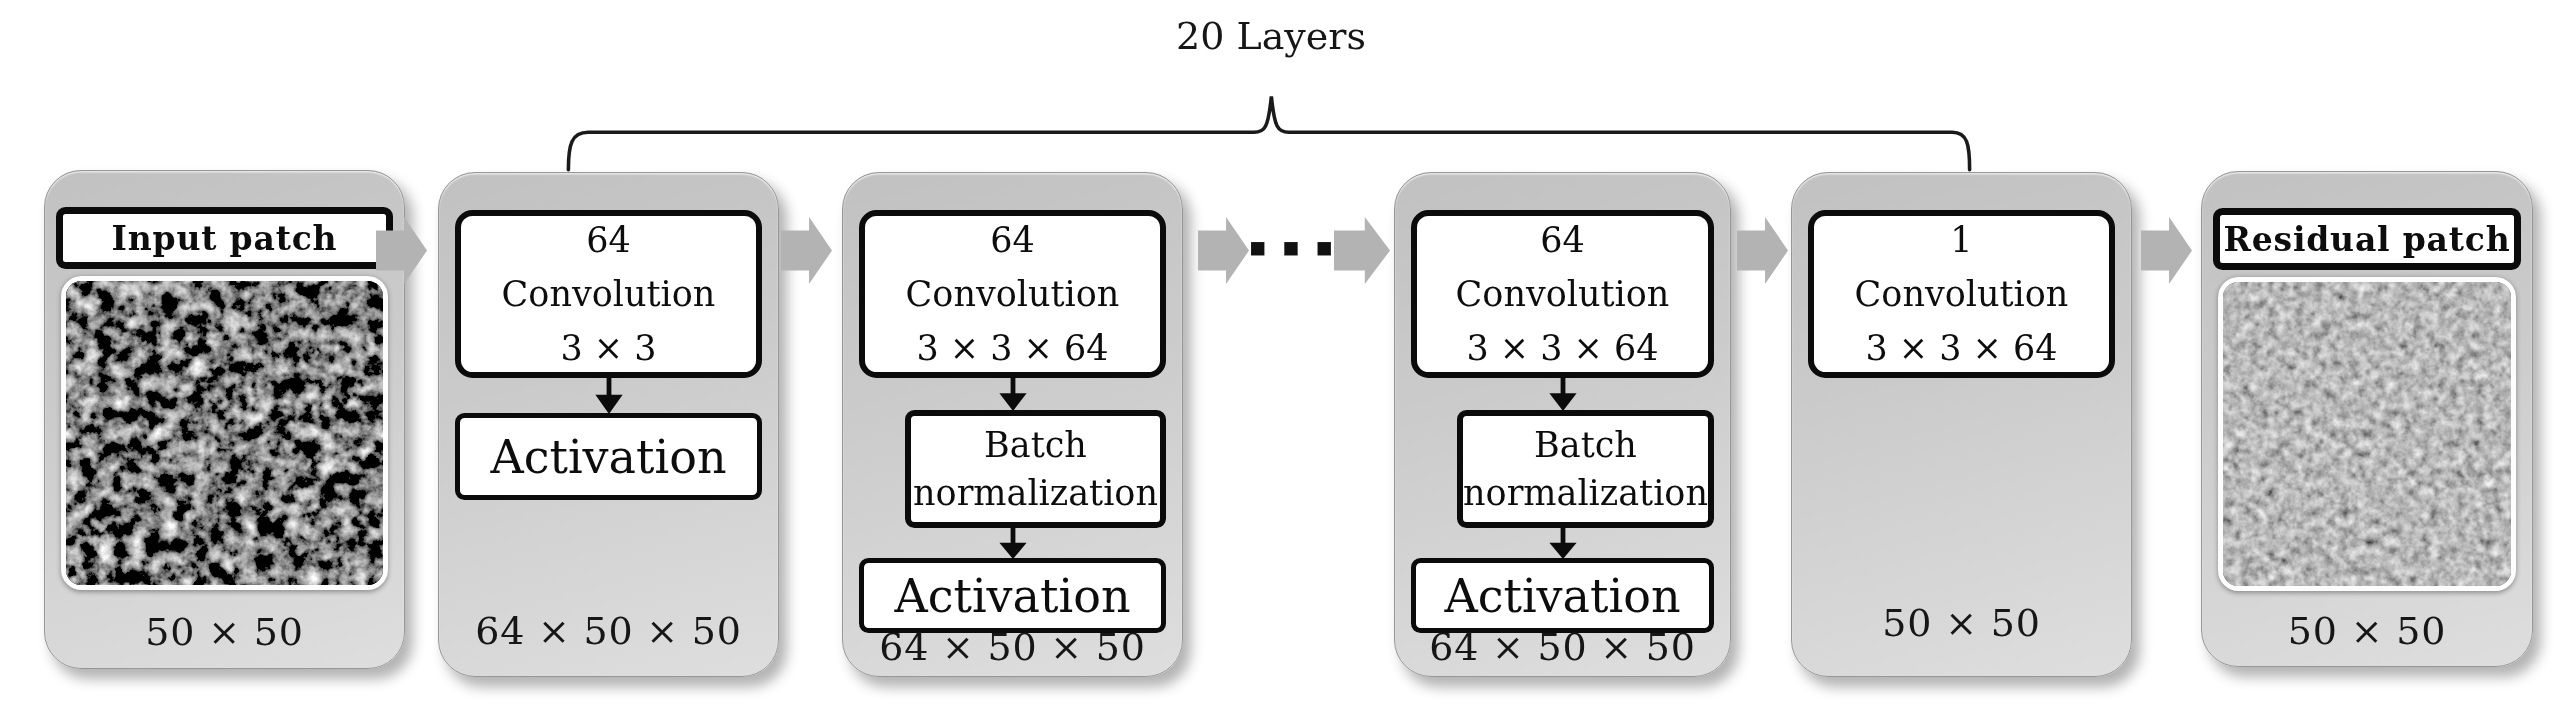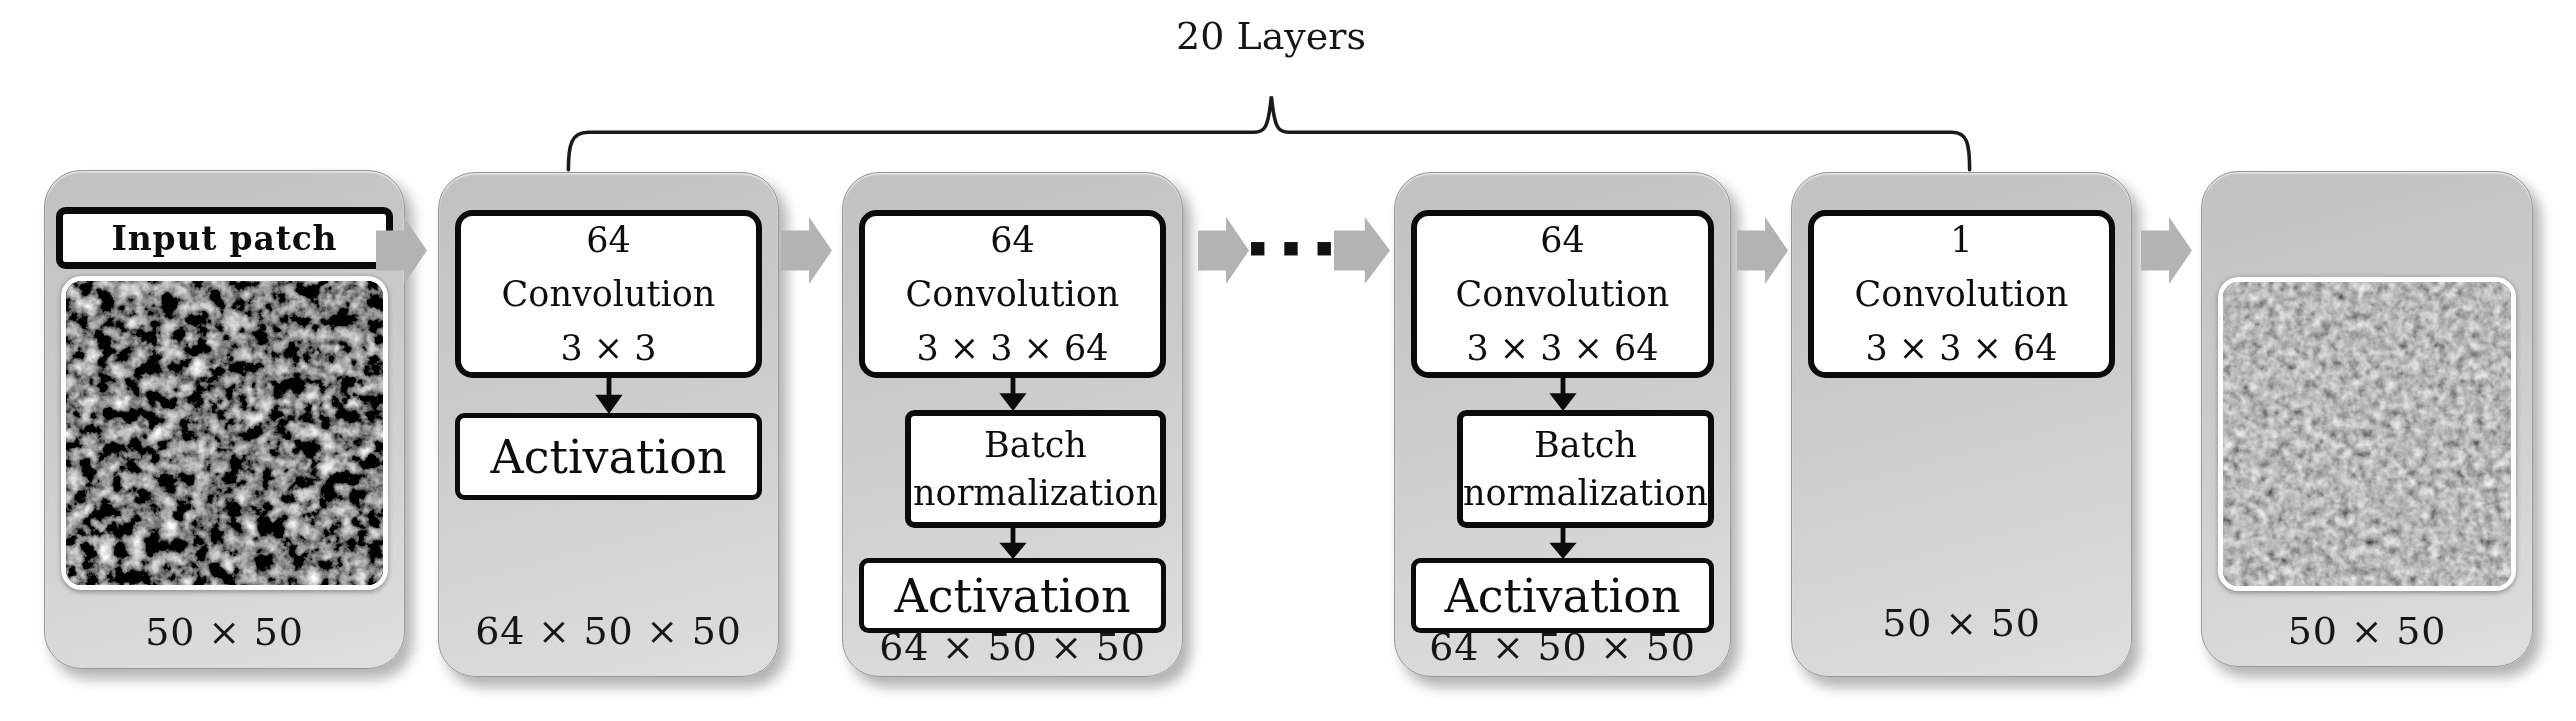--- a/index.html
+++ b/index.html
@@ -183,20 +183,23 @@
       <div>1</div>
       <div>Convolution</div>
       <div>3 × 3 × 64</div>
     </div>
     <div class="dims dims-b5">50 × 50</div>
   </div>
 
   <div class="flow-arrow fa-6"></div>
 
   <div class="panel panel-b6">
+    <div class="label-box">
+      <span>Residual patch</span>
+    </div>
     <div class="patch-frame" style="background:#787878;">
       <svg preserveAspectRatio="none" viewBox="0 0 360 382" width="286" height="303">
         <rect width="100%" height="100%" fill="#787878"></rect>
         <rect width="100%" height="100%" filter="url(#f-gray)"></rect>
       </svg>
     </div>
     <div class="dims dims-b6">50 × 50</div>
   </div>
 
 </div>

